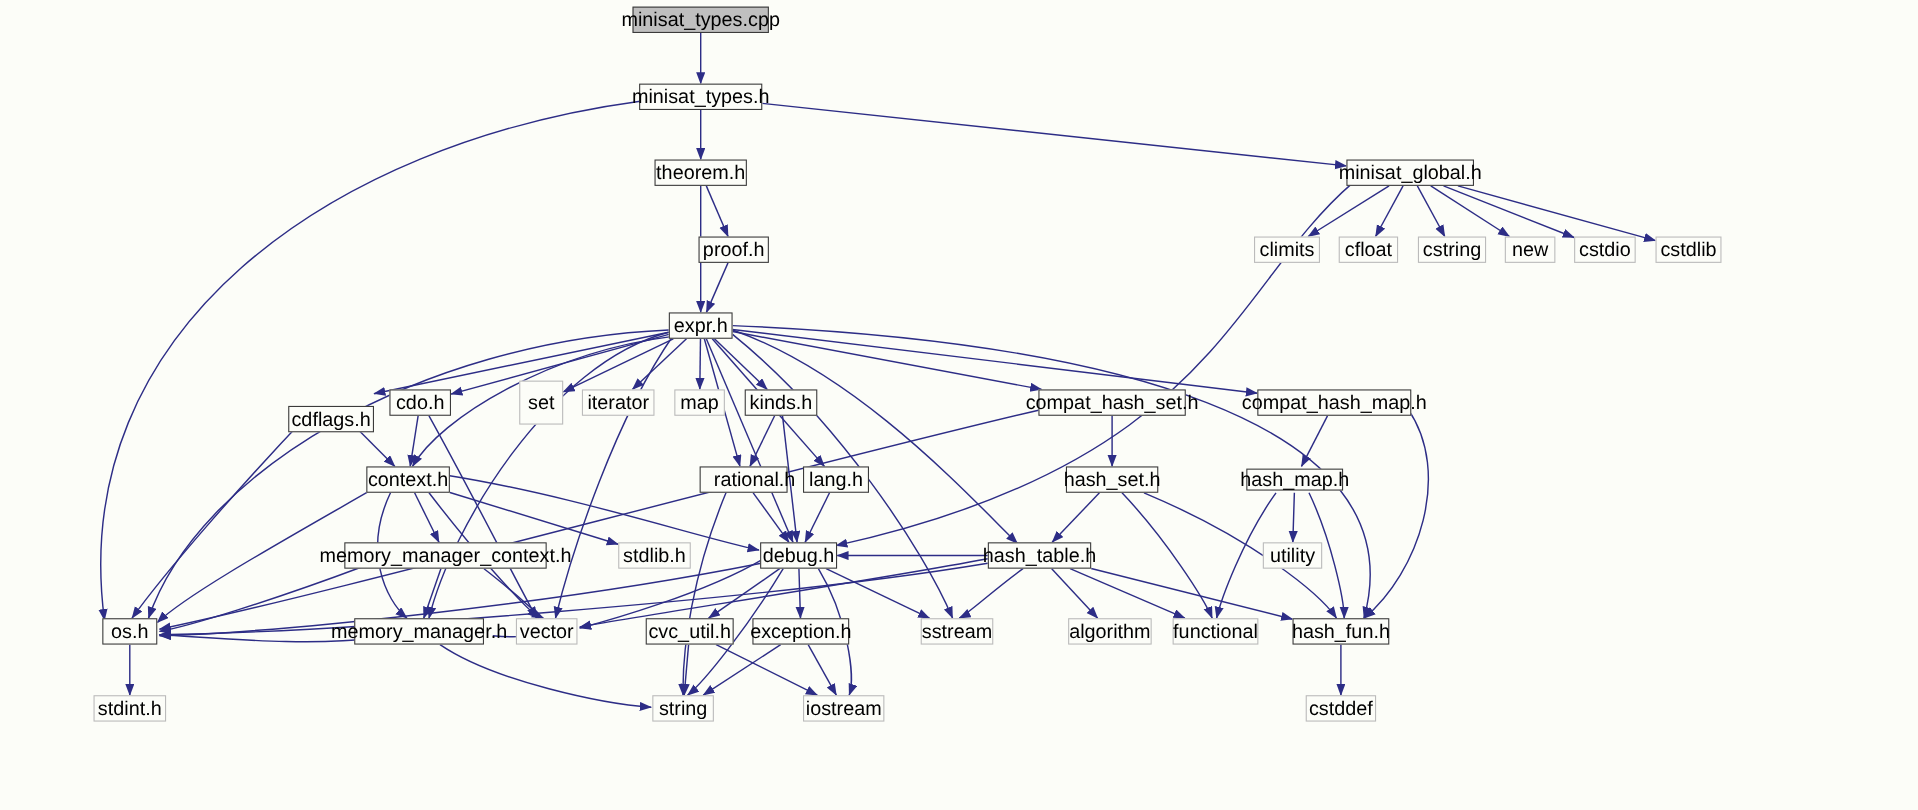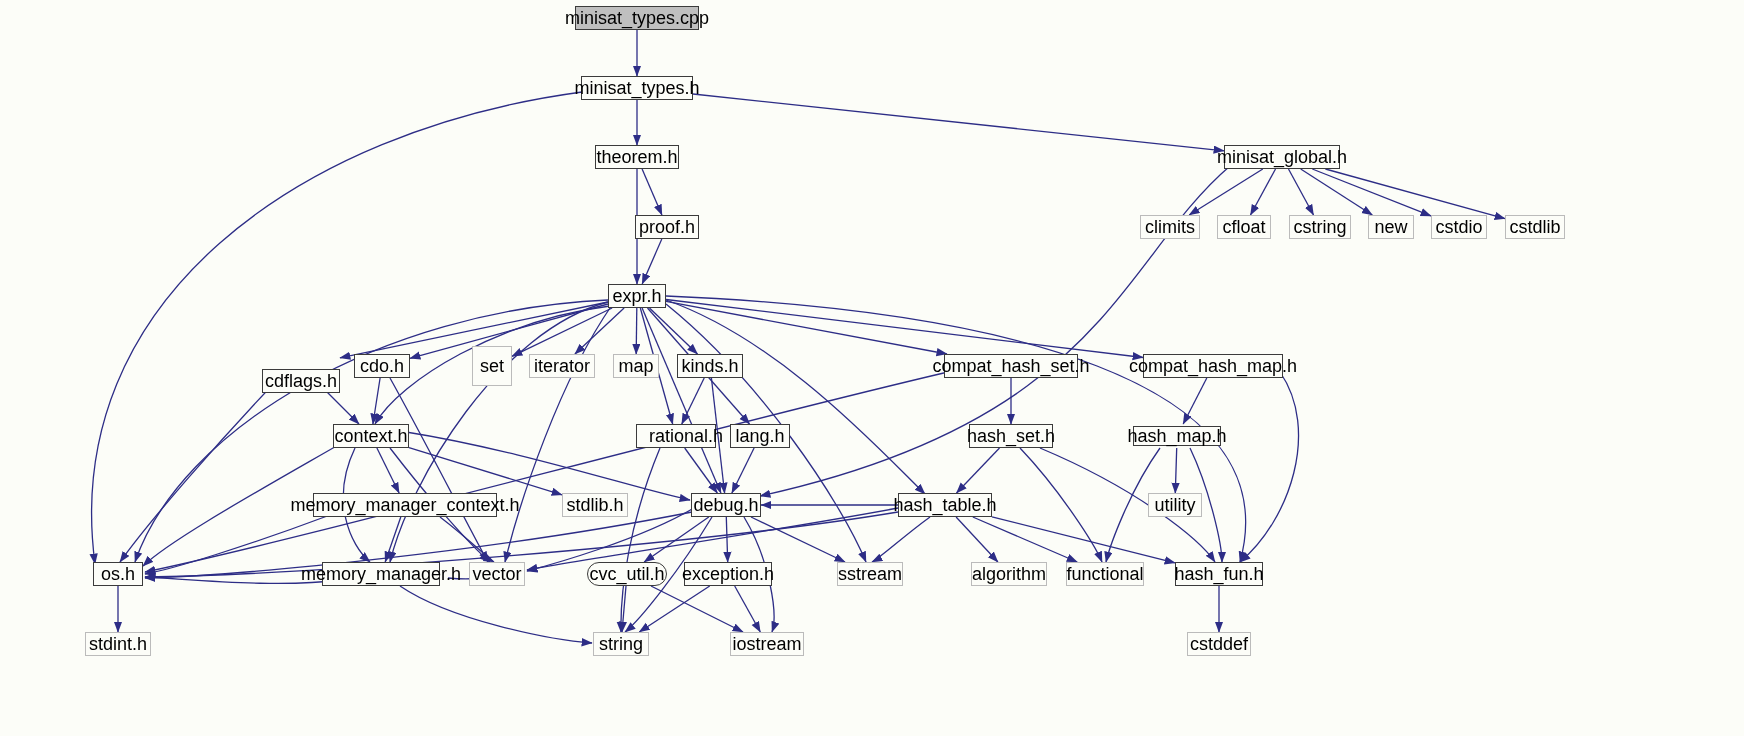--- a/index.html
+++ b/index.html
@@ -149,21 +149,21 @@
       <div class="node local" style="left: 1011px; top: 436px; width: 84px; height: 24px;">hash_set.h</div>
       <div class="node local" style="left: 1177px; top: 436px; width: 88px; height: 20px;">hash_map.h</div>
       <div class="node local" style="left: 405px; top: 505px; width: 184px; height: 24px;">memory_manager_context.h</div>
       <div class="node system" style="left: 595px; top: 505px; width: 66px; height: 24px;">stdlib.h</div>
       <div class="node local" style="left: 726px; top: 505px; width: 70px; height: 24px;">debug.h</div>
       <div class="node local" style="left: 945px; top: 505px; width: 94px; height: 24px;">hash_table.h</div>
       <div class="node system" style="left: 1175px; top: 505px; width: 54px; height: 24px;">utility</div>
       <div class="node local" style="left: 118px; top: 574px; width: 50px; height: 24px;">os.h</div>
       <div class="node local" style="left: 381px; top: 574px; width: 118px; height: 24px;">memory_manager.h</div>
       <div class="node system" style="left: 497px; top: 574px; width: 56px; height: 24px;">vector</div>
-      <div class="node local" style="left: 627px; top: 574px; width: 80px; height: 24px; border-radius: 12px;">cvc_util.h</div>
+      <div class="node local" style="left: 627px; top: 574px; width: 80px; height: 24px;">cvc_util.h</div>
       <div class="node local" style="left: 728px; top: 574px; width: 88px; height: 24px;">exception.h</div>
       <div class="node system" style="left: 870px; top: 574px; width: 66px; height: 24px;">sstream</div>
       <div class="node system" style="left: 1009px; top: 574px; width: 76px; height: 24px;">algorithm</div>
       <div class="node system" style="left: 1105px; top: 574px; width: 78px; height: 24px;">functional</div>
       <div class="node local" style="left: 1219px; top: 574px; width: 88px; height: 24px;">hash_fun.h</div>
       <div class="node system" style="left: 118px; top: 644px; width: 66px; height: 24px;">stdint.h</div>
       <div class="node system" style="left: 621px; top: 644px; width: 56px; height: 24px;">string</div>
       <div class="node system" style="left: 767px; top: 644px; width: 74px; height: 24px;">iostream</div>
       <div class="node system" style="left: 1219px; top: 644px; width: 64px; height: 24px;">cstddef</div>
     </div>

